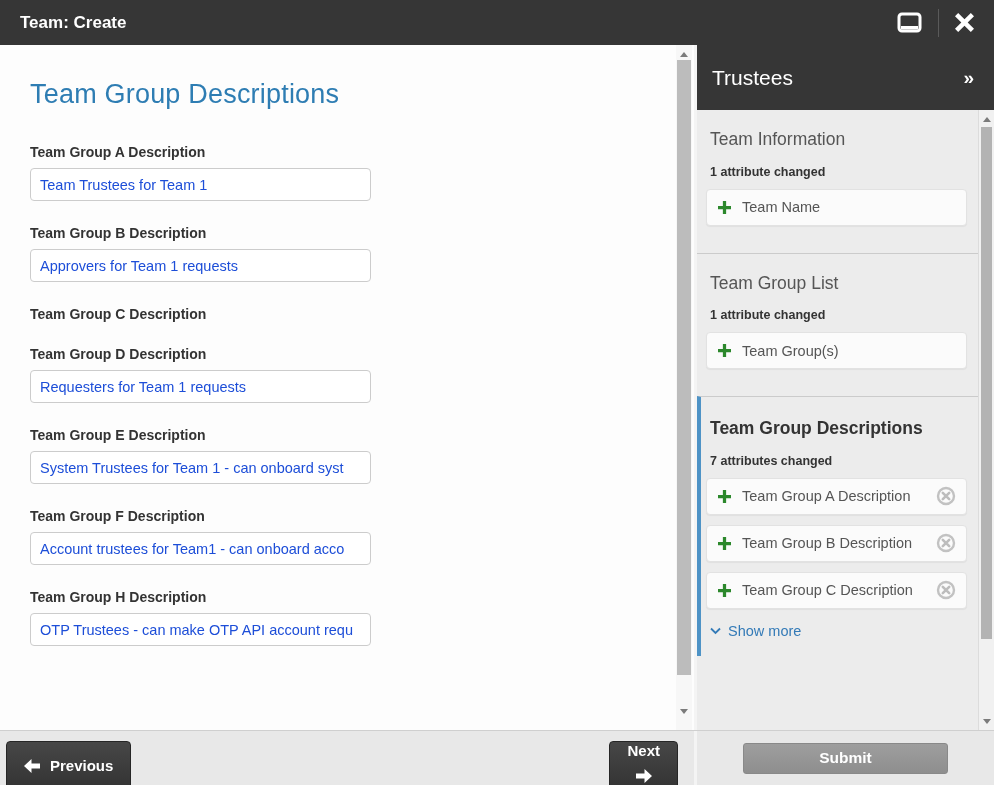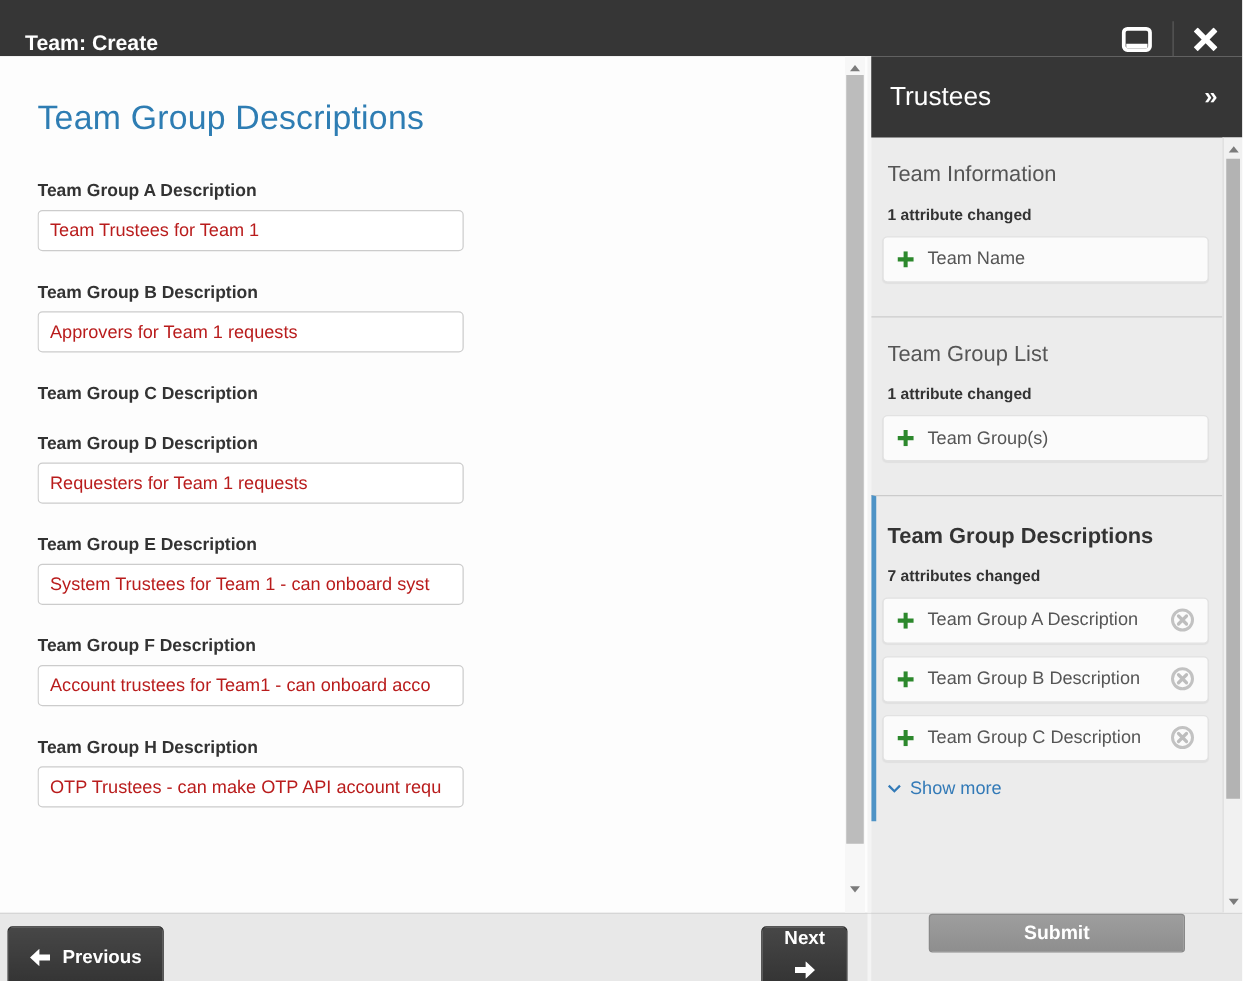--- a/index.html
+++ b/index.html
@@ -5,38 +5,38 @@
   * { box-sizing: border-box; margin: 0; padding: 0; }
   html,body { width:994px; height:785px; }
   body {
     font-family: "Liberation Sans", sans-serif;
     background:#fff;
     -webkit-font-smoothing: antialiased;
   }
   .window { width:994px; height:785px; display:flex; flex-direction:column; overflow:hidden; background:#fff; }
 
   
-  .titlebar { height:45px; flex:0 0 45px; background:#363636; display:flex; align-items:flex-end; padding:0 18px 0 20px; }
+  .titlebar { height:45px; flex:0 0 45px; background:#363636; display:flex; align-items:center; padding:0 18px 0 20px; }
   .titlebar .title { color:#fff; font-weight:700; font-size:17px; flex:1; }
   .tb-actions { display:flex; align-items:center; gap:14px; }
   .tb-btn { background:transparent; border:none; cursor:pointer; display:flex; align-items:center; padding:2px; }
   .tb-divider { width:1px; height:28px; background:#5a5a5a; }
 
   
   .content-row { flex:1; display:flex; min-height:0; }
 
   
   .main-col { flex:0 0 697px; position:relative; background:#fdfdfd; border-right:3px solid #f4f4f4; }
   .main-inner { position:absolute; inset:0 18px 0 30px; overflow:hidden; }
   .page-title { font-size:27px; font-weight:400; color:#2e7db3; margin:34px 0 34px 0; letter-spacing:0.2px; }
   .field { margin-bottom:24px; }
   .field label { display:block; font-size:14px; font-weight:700; color:#333; margin-bottom:8px; }
   .field input {
     width:341px; height:33px; border:1px solid #ccc; border-radius:4px;
-    padding:0 9px; font-size:14.5px; color:#b91c1c; font-family:"Liberation Sans",sans-serif;
+    padding:0 9px; font-size:14.5px; color:#1d4ed8; font-family:"Liberation Sans",sans-serif;
     background:#fff; outline:none;
   }
 
   
   .v-scrollbar { position:absolute; top:0; bottom:0; width:16px; }
   .main-col .v-scrollbar { right:2px; background:#f7f7f7; }
   .sb-arrow { position:absolute; left:0; right:0; height:14px; display:flex; align-items:center; justify-content:center; }
   .tri-up { width:0; height:0; border-left:4px solid transparent; border-right:4px solid transparent; border-bottom:5px solid #7b7b7b; }
   .tri-down { width:0; height:0; border-left:4px solid transparent; border-right:4px solid transparent; border-top:5px solid #7b7b7b; }
   .sb-thumb { position:absolute; left:1px; right:1px; background:#bcbcbc; }
@@ -67,21 +67,21 @@
                text-decoration:none; margin:4px 0 0 4px; cursor:pointer; }
 
   .warn-abs { position:absolute; right:12px; top:17px; }
 
   .details-vscroll { position:absolute; top:65px; right:0; bottom:0; width:16px; background:#f1f1f1; border-left:1px solid #dcdcdc; }
   .details-thumb { top:17px; height:512px; left:2px; right:2px; background:#b3b3b3; }
 
   
   .footer-row { height:55px; flex:0 0 55px; display:flex; border-top:1px solid #cfcfcf; background:#e8e8e8; }
   .footer-main { width:697px; position:relative; border-right:3px solid #f4f4f4; }
-  .footer-details { flex:1; display:flex; justify-content:center; }
+  .footer-details { flex:1; display:flex; align-items:center; justify-content:center; }
 
   .btn-dark { position:absolute; top:10px; height:49px; background:linear-gradient(#474747,#333);
               border:1px solid #262626; border-radius:4px; color:#fff; font-weight:700; font-size:15px;
               font-family:"Liberation Sans",sans-serif; display:inline-flex; align-items:center; gap:10px;
               padding:0 17px; cursor:pointer; }
   .btn-prev { left:6px; }
   .btn-next { right:16px;flex-direction:column; }
 
   .btn-submit { width:205px; height:31px; background:linear-gradient(#9e9e9e,#8e8e8e);
                 border:1px solid #898989; border-radius:3px; color:#fff; font-weight:700; font-size:15.5px;

